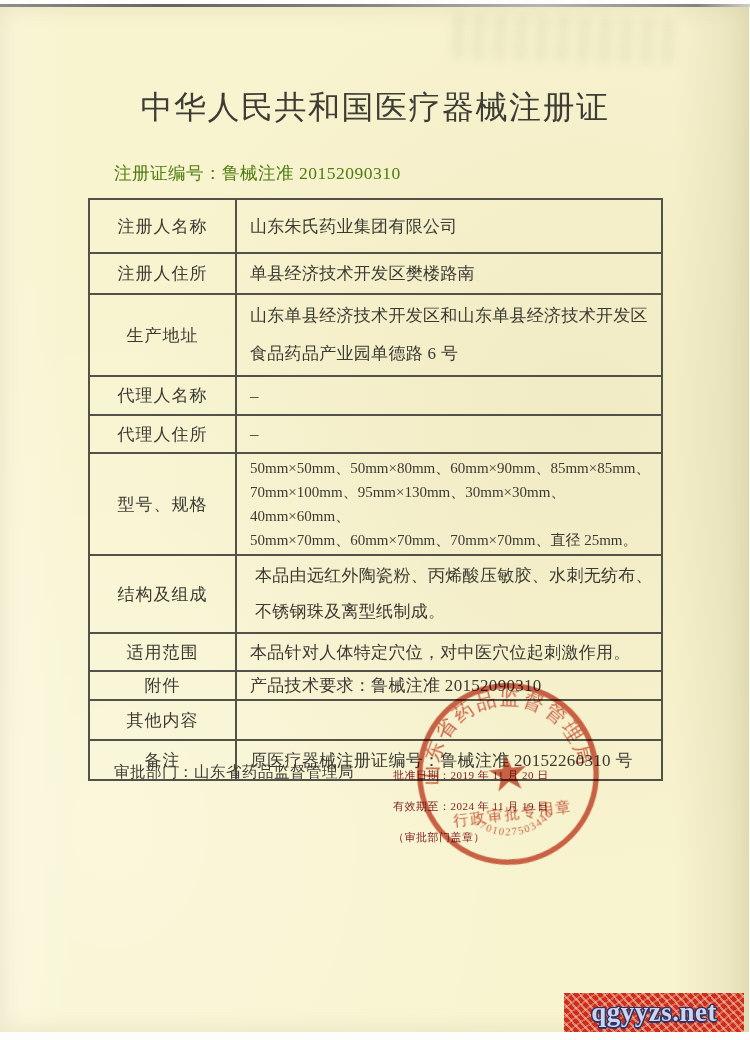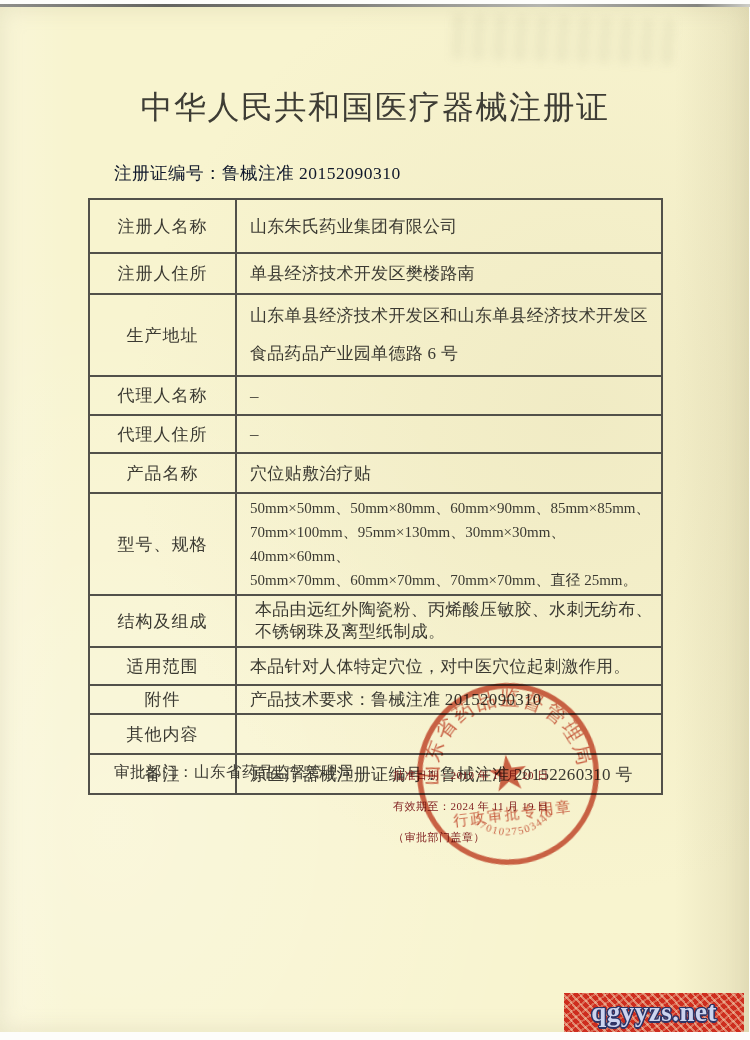--- a/index.html
+++ b/index.html
@@ -28,38 +28,38 @@
     background:repeating-linear-gradient(92deg, rgba(150,150,115,.20) 0 13px, rgba(150,150,115,0) 13px 21px);
     filter:blur(5px);opacity:.55;transform:rotate(1.5deg);
   }
   .title{
     position:absolute;left:0;top:86px;width:750px;
     text-align:center;font-size:32px;letter-spacing:1.5px;
     color:#3e3d35;font-weight:400;
   }
   .cert-line{
     position:absolute;left:114px;top:161px;
-    font-size:17.5px;color:#0f172a;letter-spacing:.5px;
+    font-size:17.5px;color:#4d7c0f;letter-spacing:.5px;
   }
   table.reg{
     position:absolute;left:88px;top:198px;width:575px;
     border-collapse:collapse;table-layout:fixed;
     color:#3b3a32;
   }
   table.reg td{
     border:2px solid #52514a;
     font-size:17px;
     vertical-align:middle;
     overflow:hidden;
   }
   td.lbl{width:147px;text-align:center;letter-spacing:1px;padding:0 2px;}
   td.val{padding:2px 8px 2px 13px;white-space:pre-line;letter-spacing:.3px;}
   tr.addr td.val{line-height:38px;}
   tr.spec td.val{font-size:15px;line-height:24px;letter-spacing:0;}
-  tr.twoline td.val{line-height:22px;padding-left:18px;}
+  tr.twoline td.val{line-height:36px;padding-left:18px;}
   .footer-left{
     position:absolute;left:114px;top:762px;
     font-size:15.5px;color:#3c3b33;letter-spacing:.5px;
   }
   .footer-right{
     position:absolute;left:393px;top:760px;
     font-size:11px;color:#7f1d1d;letter-spacing:.5px;line-height:31px;
   }
   .seal{
     position:absolute;left:410px;top:676px;width:196px;height:196px;
@@ -113,24 +113,20 @@
 食品药品产业园单德路 6 号</td>
     </tr>
     <tr style="height:39px">
       <td class="lbl">代理人名称</td>
       <td class="val">–</td>
     </tr>
     <tr style="height:38px">
       <td class="lbl">代理人住所</td>
       <td class="val">–</td>
     </tr>
-    <tr style="height:40px">
-      <td class="lbl">产品名称</td>
-      <td class="val">穴位贴敷治疗贴</td>
-    </tr>
     <tr class="spec" style="height:73px">
       <td class="lbl">型号、规格</td>
       <td class="val">50mm×50mm、50mm×80mm、60mm×90mm、85mm×85mm、
 70mm×100mm、95mm×130mm、30mm×30mm、40mm×60mm、
 50mm×70mm、60mm×70mm、70mm×70mm、直径 25mm。</td>
     </tr>
     <tr class="twoline" style="height:52px">
       <td class="lbl">结构及组成</td>
       <td class="val">本品由远红外陶瓷粉、丙烯酸压敏胶、水刺无纺布、不锈钢珠及离型纸制成。</td>
     </tr>

